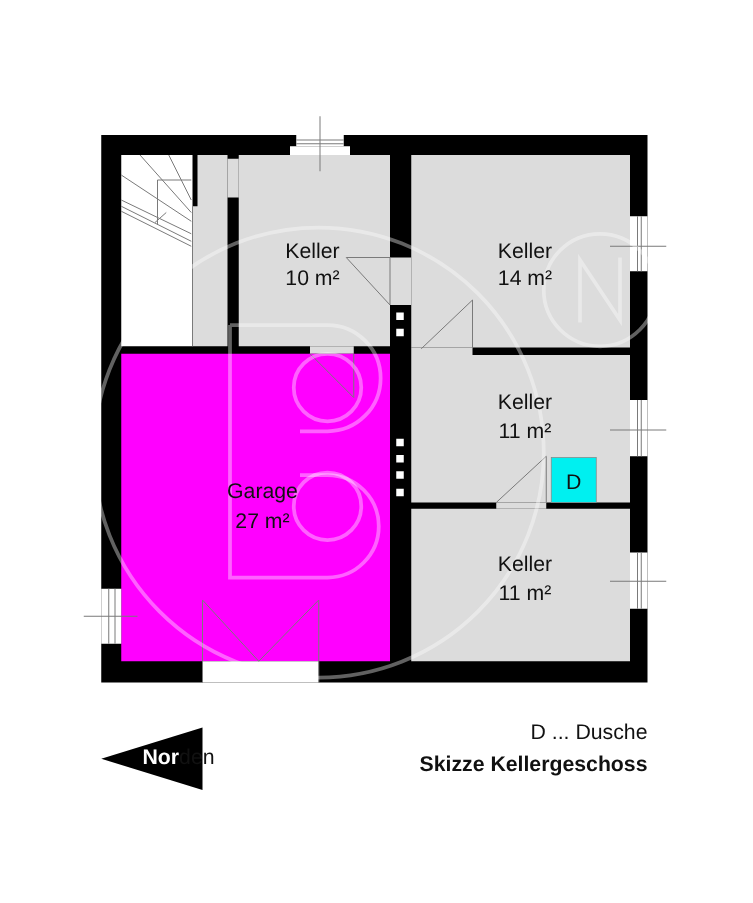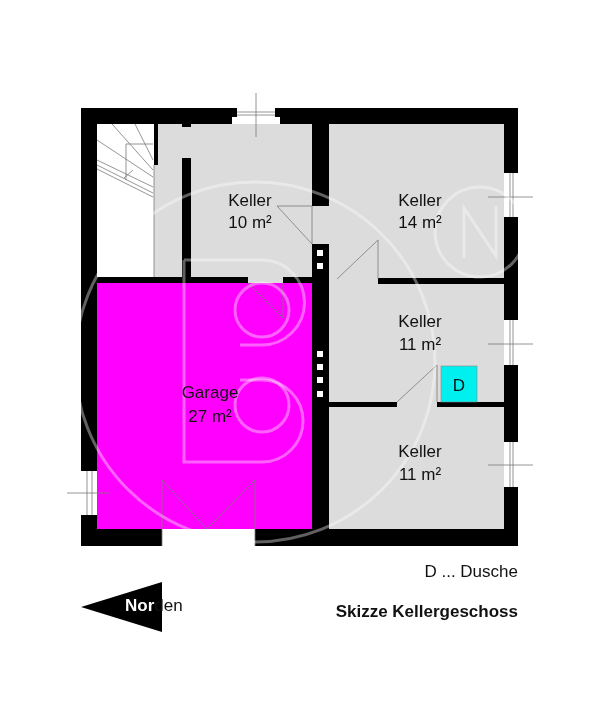--- a/index.html
+++ b/index.html
@@ -3,23 +3,23 @@
 <meta charset="utf-8">
 <style>
   html, body { margin: 0; padding: 0; background: #ffffff; }
   body { width: 602px; height: 722px; position: relative; overflow: hidden;
          font-family: "Liberation Sans", sans-serif; }
   svg { position: absolute; left: 0; top: 0; }
   .lbl { font-family: "Liberation Sans", sans-serif; font-size: 17px; fill: #111; }
   .thin { stroke: #7a7a7a; stroke-width: 0.8; fill: none; }
   .wm { stroke: #ffffff; stroke-opacity: 0.38; stroke-width: 3; fill: none; }
   .legend-text { position: absolute; right: 84px; font-size: 17px; color: #111; white-space: nowrap; }
-  .legend-shower { top: 562px; }
+  .legend-shower { top: 576px; }
   .legend-title { top: 602px; font-weight: bold; }
-  .north-text { position: absolute; left: 125px; top: 596px; font-size: 17px; white-space: nowrap; }
+  .north-text { position: absolute; left: 114px; top: 596px; font-size: 17px; white-space: nowrap; }
   .north-bold { color: #fff; font-weight: bold; }
   .north-rest { color: #111; }
 </style>
 </head>
 <body>
 
 <svg width="602" height="722" viewBox="0 0 602 722" xmlns="http://www.w3.org/2000/svg">
 
   <rect x="81" y="108" width="437" height="438" fill="#000"></rect>
 

